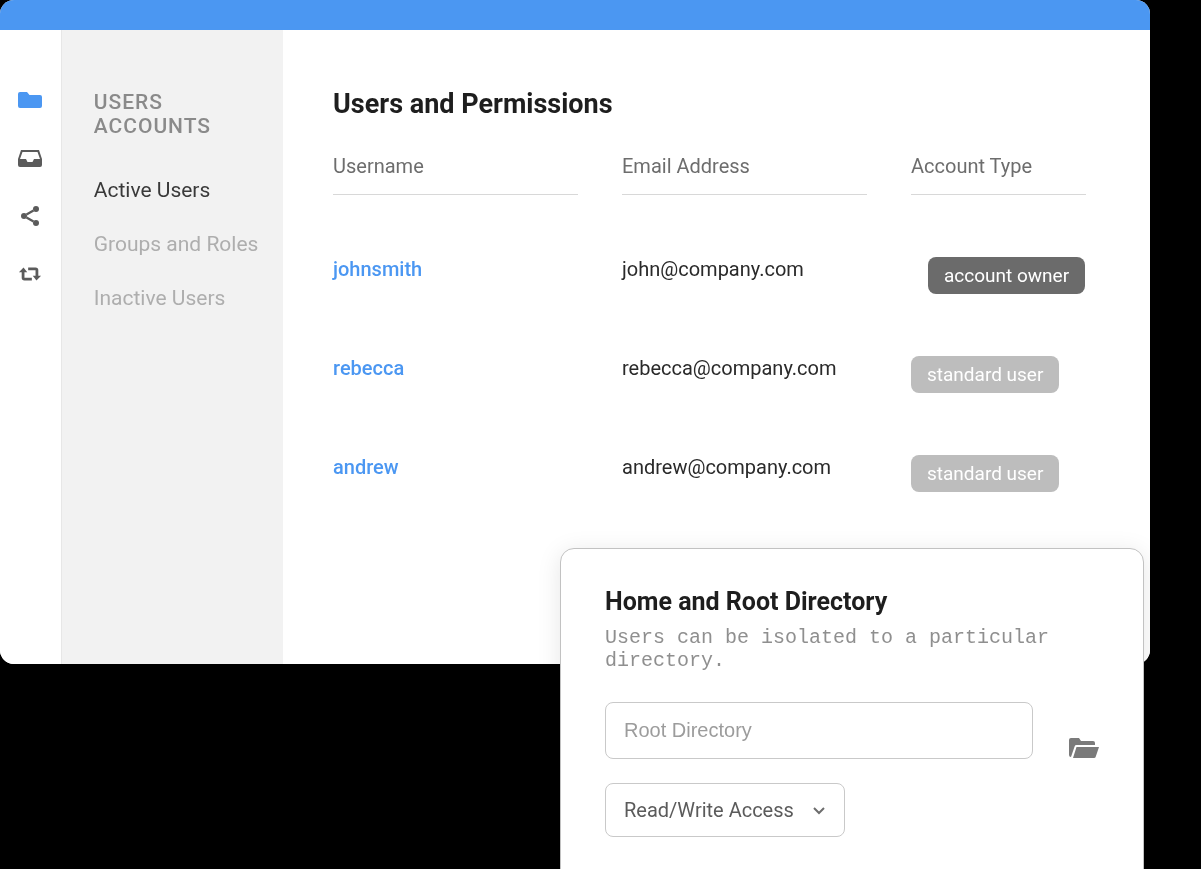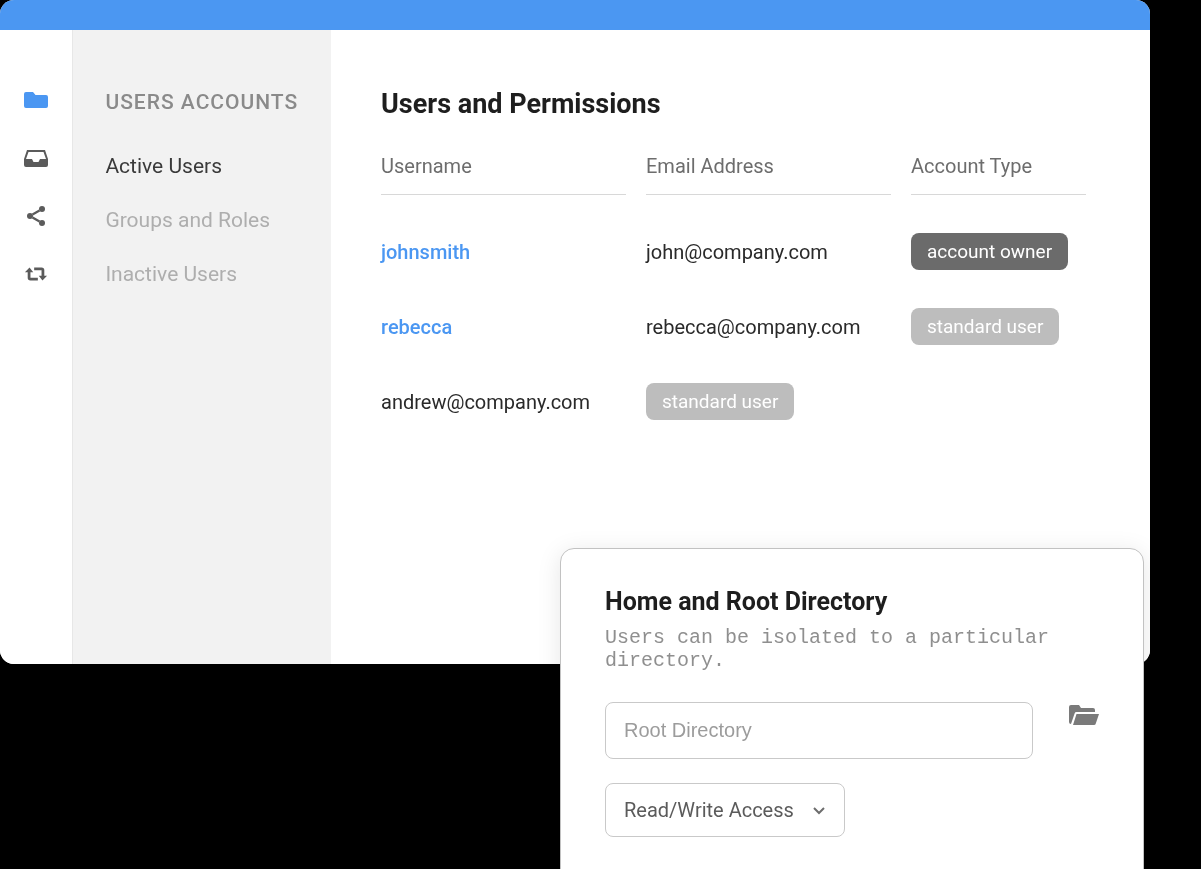--- a/index.html
+++ b/index.html
@@ -87,49 +87,49 @@
   }
   .btn.primary {
     background: #4b97f2;
     border-color: #4b97f2;
     color: #fff;
   }
   .table {
     display: grid;
     grid-template-columns: 265px 265px 195px;
     column-gap: 0;
+    gap: 24px;
   }
   .th {
     color: #6d6d6d;
     font-size: 20px;
     padding-bottom: 16px;
     border-bottom: 1.5px solid #d8d8d8;
     margin-right: 20px;
   }
   .cell {
     padding-top: 38px;
     font-size: 20px;
     color: #2a2a2a;
     display: flex;
-    align-items: center;
   }
   .cell.username a {
     color: #4b97f2;
     text-decoration: none;
     font-weight: 500;
   }
   .badge {
     display: inline-block;
     padding: 7px 16px;
     border-radius: 8px;
     font-size: 19px;
     color: #fff;
     white-space: nowrap;
   }
-  .badge.owner { background: #6b6b6b; }
+  .badge.owner { background: #6b6b6b; margin-left: 17px; }
   .badge.standard { background: #bdbdbd; }
 
   
   .panel {
     position: absolute;
     left: 560px;
     top: 548px;
     width: 584px;
     background: #fff;
     border: 1.5px solid #c2c2c2;
@@ -144,21 +144,21 @@
     margin-bottom: 10px;
   }
   .panel-sub {
     font-size: 20px;
     color: #8f8f8f;
     margin-bottom: 30px;
     font-family: Liberation Mono, monospace;
   }
   .input-row {
     display: flex;
-    align-items: flex-start;
+    align-items: flex-end;
     gap: 36px;
     margin-bottom: 24px;
   }
   .text-input {
     flex: 1;
     border: 1.5px solid #c9c9c9;
     border-radius: 8px;
     padding: 16px 18px;
     font-size: 20px;
     color: #6d6d6d;
@@ -244,20 +244,23 @@
           </div>
 
         <div class="cell username">
             <a href="#">rebecca</a>
           </div>
         <div class="cell">rebecca@company.com</div>
         <div class="cell">
             <span class="badge standard">standard user</span>
           </div>
 
+        <div class="cell username">
+            <a href="#">andrew</a>
+          </div>
         <div class="cell">andrew@company.com</div>
         <div class="cell">
             <span class="badge standard">standard user</span>
           </div>
       </div>
     </div>
 
   </div>
 </div>
 

